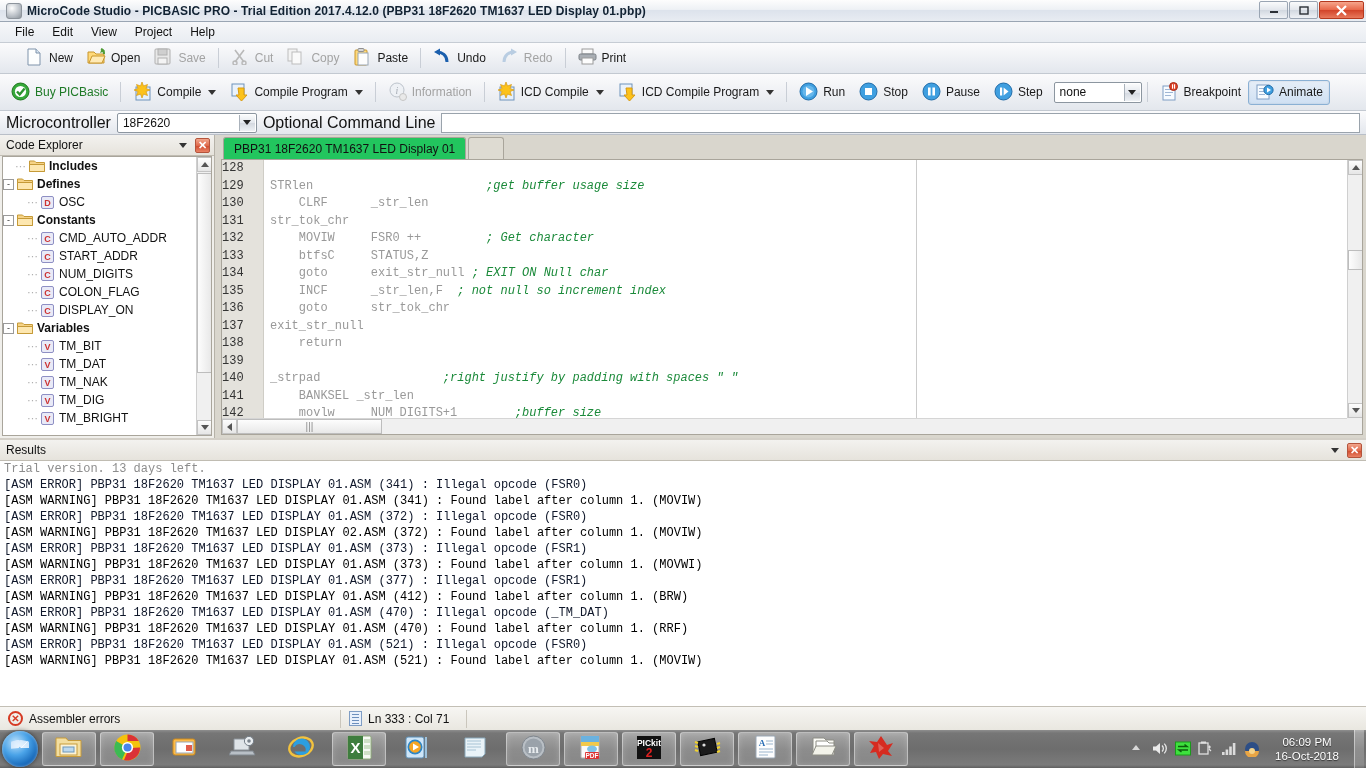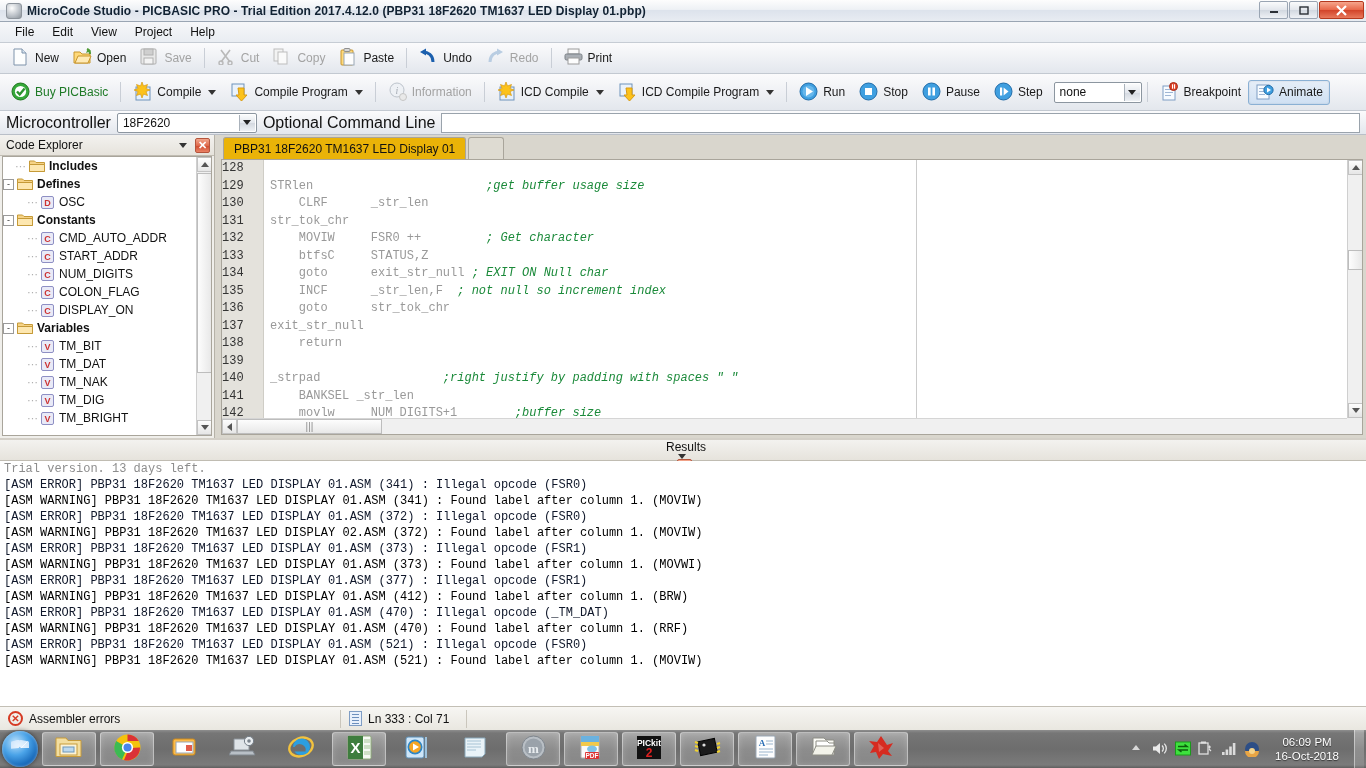--- a/index.html
+++ b/index.html
@@ -50,21 +50,21 @@
     font-size: 12px; color: #111; padding: 2px 9px; cursor: default;
   }
 
   
   .toolbar {
     position: absolute; left: 0; width: 1366px;
     background: linear-gradient(to bottom,#fbfbfc,#eef0f4 55%,#e3e7ed);
     border-bottom: 1px solid #c3c9d1;
     display: flex; align-items: center;
   }
-  #tb1 { top: 43px; height: 31px; padding-left: 4px; }
+  #tb1 { top: 43px; height: 31px; padding-left: 18px; }
   #tb2 { top: 74px; height: 37px; padding-left: 4px; }
 
   .tbtn {
     display: flex; align-items: center; gap: 4px; height: 25px;
     padding: 0 6px; border: 1px solid transparent; border-radius: 3px;
     font-size: 12px; color: #1a1a1a; white-space: nowrap; cursor: default;
   }
   .tbtn.dis { color: #a3a3a3; }
   .tbtn.pressed {
     background: linear-gradient(to bottom,#e6eef8,#cfe0f3);
@@ -151,21 +151,21 @@
     border:1px solid #bdbdbd;
   }
   .tri-up { width:0;height:0;border-left:4px solid transparent;border-right:4px solid transparent;border-bottom:5px solid #555;}
   .tri-dn { width:0;height:0;border-left:4px solid transparent;border-right:4px solid transparent;border-top:5px solid #555;}
   .tri-lf { width:0;height:0;border-top:4px solid transparent;border-bottom:4px solid transparent;border-right:5px solid #555;}
 
   
   #editor-area { position:absolute; left:215px; top:135px; right:0; height:303px; background:#d9d6cd; }
   .tabstrip { height:24px; display:flex; align-items:flex-end; padding-left:8px; }
   .tab {
-    height:22px; background:#eab308; border:1px solid #a9a59b; border-bottom:none;
+    height:22px; background:#22c55e; border:1px solid #a9a59b; border-bottom:none;
     border-radius:3px 3px 0 0; font-size:12px; color:#111;
     padding:0 10px; display:flex; align-items:center;
   }
   .tab.ghost { width:36px; background:#dedbd2; margin-left:2px; }
   #code-wrap {
     position:absolute; left:6px; right:3px; top:24px; bottom:3px;
     background:#fff; border:1px solid #a9a59b; overflow:hidden;
   }
   #code-scroll { position:absolute; left:0; top:0; right:15px; bottom:16px; overflow:hidden; }
   .gutter {
@@ -191,21 +191,21 @@
   .hsb .arr { width:15px;height:15px;background:linear-gradient(to bottom,#fdfdfd,#e6e6e6);border:1px solid #c3c3c3;display:flex;align-items:center;justify-content:center;}
   .hsb .thumb {
     height:15px; background:linear-gradient(to bottom,#fdfdfd,#e8e8e8);
     border:1px solid #bdbdbd; display:flex;align-items:center;justify-content:center;
     color:#8d8d8d;font-size:10px;
   }
   .corner-box { position:absolute; right:0; bottom:0; width:15px; height:16px; background:#f0f0f0; }
 
   
   #results { position:absolute; left:0; top:440px; width:1366px; height:266px; background:#f0efeb; }
-  #results .panel-header { background:linear-gradient(to bottom,#f3f2ef,#e6e3dc);flex-direction:column; }
+  #results .panel-header { background:linear-gradient(to bottom,#f3f2ef,#e6e3dc); }
   #results-body {
     position:absolute; top:21px; left:0; right:0; bottom:0;
     background:#fff; overflow:hidden;
   }
   .rline {
     font-family:"Liberation Mono", monospace; font-size:12px;
     line-height:16px; white-space:pre; padding-left:4px; color:#000;
   }
   .rline.err { color:#0f172a; }
   .rline.gray { color:#8d8d8d; }

